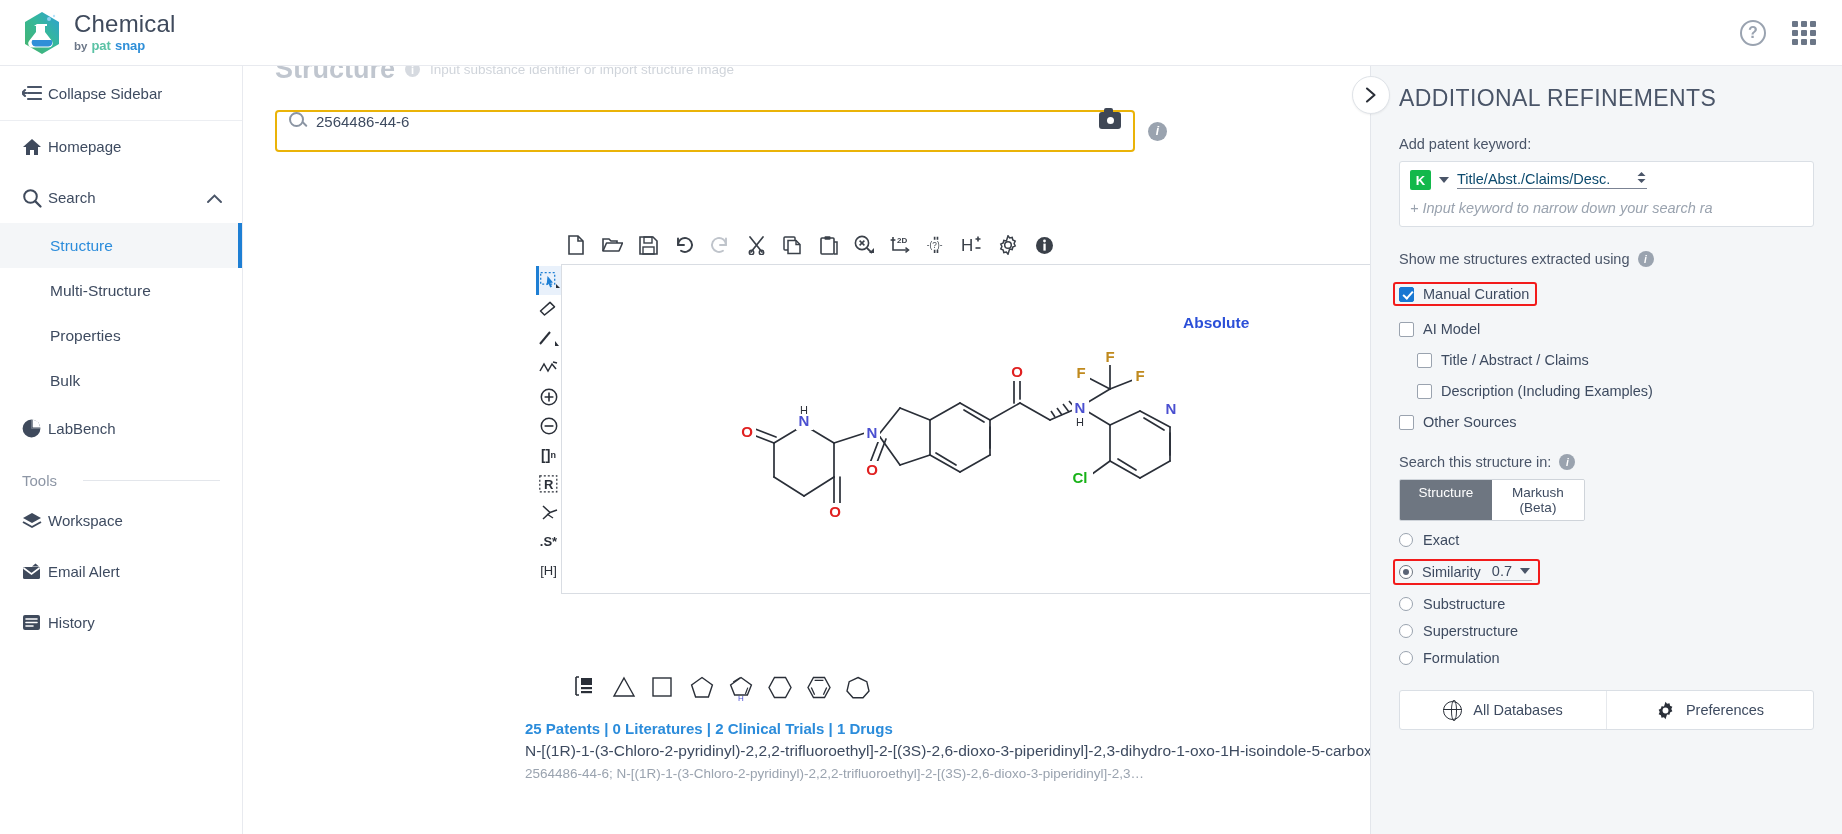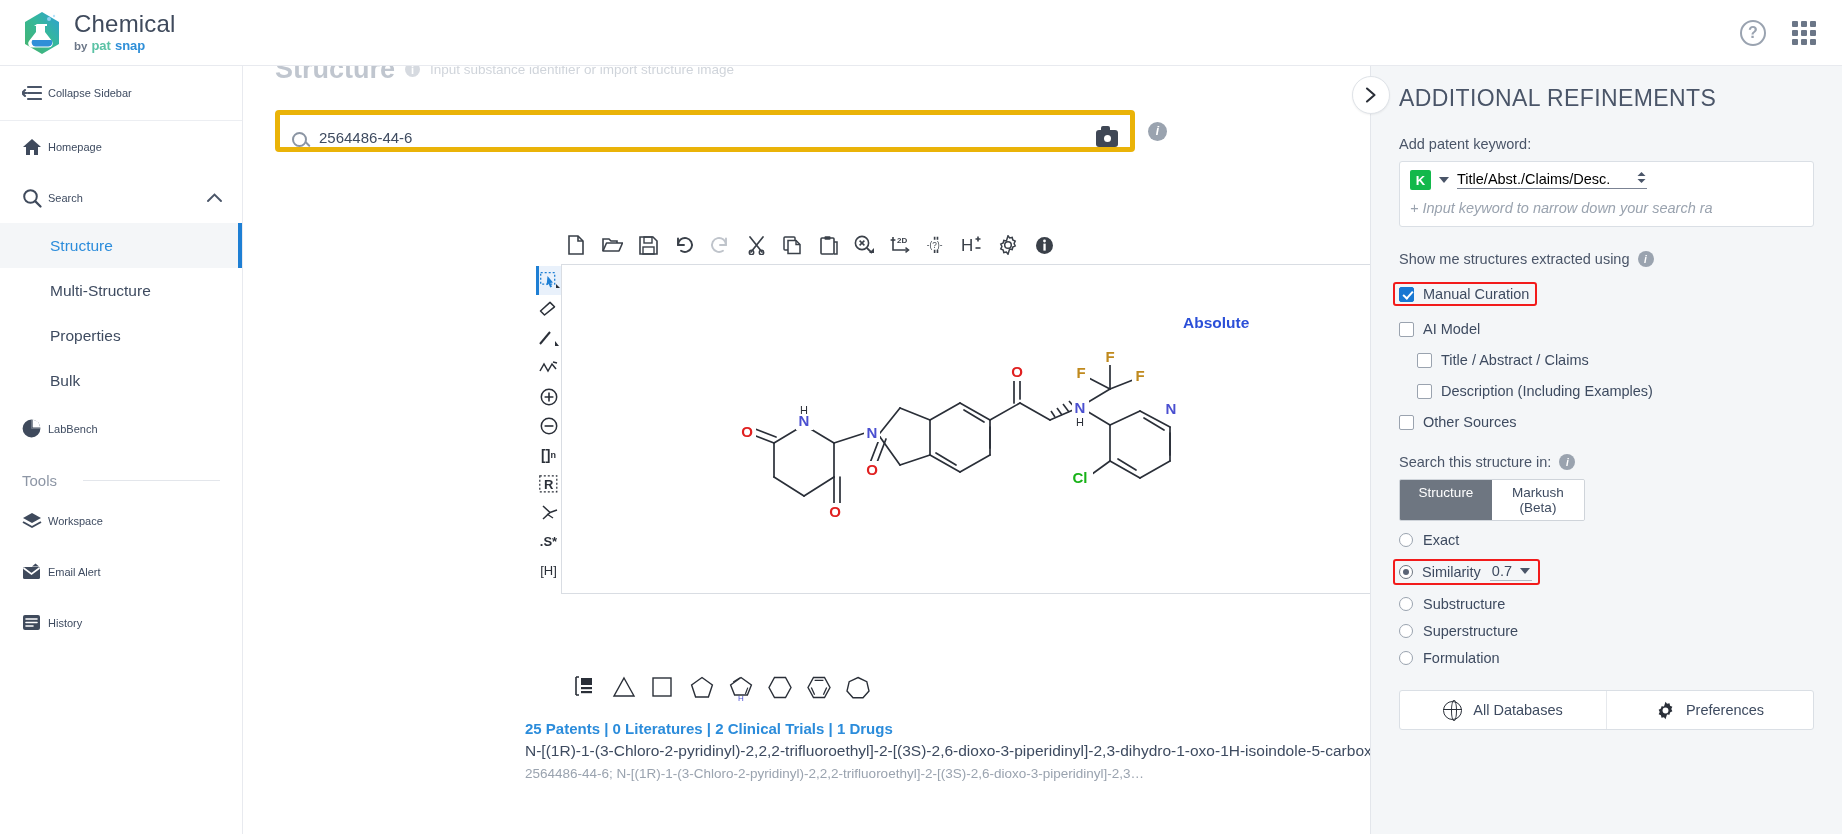--- a/index.html
+++ b/index.html
@@ -34,21 +34,21 @@
     gap:3px; cursor:pointer;}
   .grid-ico i { background:#6b7687; display:block; width:6px;height:6px; border-radius:1px;}
 
   
   .sidebar {
     position:absolute; left:0; top:66px; width:243px; height:768px;
     background:#fff; border-right:1px solid #e8eaef; z-index:20;
   }
   .side-item {
     display:flex; align-items:center; height:51px; padding-left:22px;
-    font-size:11px; color:#3e4b60; cursor:pointer; position:relative;
+    font-size:15px; color:#3e4b60; cursor:pointer; position:relative;
   }
   .side-item .ico { width:26px; display:flex; align-items:center; color:#4a5568; flex:0 0 26px;}
   .side-collapse { border-bottom:1px solid #eceef2; height:55px; }
   .side-sub {
     display:flex; align-items:center; height:45px; padding-left:50px;
     font-size:15.5px; color:#3e4b60; cursor:pointer; position:relative;
   }
   .side-sub.active { background:#f4f6f8; color:#2b8cdb; }
   .side-sub.active::after {
     content:""; position:absolute; right:0; top:0; width:4px; height:100%;
@@ -71,22 +71,22 @@
     opacity:.55;
   }
   .page-title { font-size:27px; font-weight:700; color:#8e99a8; }
   .page-hint { font-size:13.5px; color:#a9b1bd; }
   .dot-i {
     width:15px;height:15px;border-radius:50%;background:#b6bdc8;color:#fff;
     font-size:11px;display:flex;align-items:center;justify-content:center;font-weight:700;
   }
   .searchrow { position:absolute; left:32px; top:44px; display:flex; align-items:center; gap:13px;}
   .searchbox {
-    width:860px; height:42px; border:5px solid #eab308; border-radius:4px;
-    display:flex; align-items:flex-end; padding:0 12px; gap:10px; background:#fff;
+    width:860px; height:42px; border:2px solid #eab308; border-radius:4px;
+    display:flex; align-items:flex-start; padding:0 12px; gap:10px; background:#fff;
   }
   .searchbox input {
     border:0; outline:0; flex:1; font-size:15px; color:#3e4b60;
     font-family:"Liberation Sans", sans-serif; background:transparent;
   }
   .mag { width:15px;height:15px;border:2px solid #8b95a3;border-radius:50%;position:relative;flex:0 0 15px;}
   .mag::after{content:"";position:absolute;width:7px;height:2px;background:#8b95a3;
     transform:rotate(45deg);right:-6px;bottom:0px;border-radius:1px;}
   .cam { width:22px;height:17px;background:#3f4755;border-radius:3px;position:relative;cursor:pointer;}
   .cam::before{content:"";position:absolute;left:5px;top:-4px;width:9px;height:4px;background:#3f4755;border-radius:2px 2px 0 0;}
@@ -134,21 +134,21 @@
     margin-top:9px; border:1px solid #dadfe5; background:#fff; border-radius:3px;
     height:66px; padding:8px 10px;
   }
   .kwrow { display:flex; align-items:center; gap:8px; }
   .kico {
     width:21px;height:20px;background:#12b84b;color:#fff;font-weight:700;font-size:13px;
     display:flex;align-items:center;justify-content:center;border-radius:2px;
   }
   .caret-dn { width:0;height:0;border-left:5px solid transparent;border-right:5px solid transparent;
     border-top:6px solid #4a5568; cursor:pointer;}
-  .kwsel { font-size:14.5px; color:#000000; border-bottom:1px solid #7b8393; padding-bottom:1px;
+  .kwsel { font-size:14.5px; color:#0c4a6e; border-bottom:1px solid #7b8393; padding-bottom:1px;
     display:flex; align-items:center; gap:26px; cursor:pointer;}
   .kwph { font-size:14.5px; color:#9aa3af; font-style:italic; margin-top:10px;
      white-space:nowrap; overflow:hidden; }
   .rp-sub { font-size:14.5px; color:#4a5568; display:flex; align-items:center; gap:8px; margin-top:24px;}
   .ckrow { display:flex; align-items:center; gap:9px; margin-top:15px; font-size:14.5px; color:#3e4b60;}
   .ckrow.indent { margin-left:18px; }
   .ck { width:15px;height:15px;border:1.6px solid #9aa3af;border-radius:2px;background:#fff;
     flex:0 0 15px; cursor:pointer;}
   .ck.on { background:#1877d2; border-color:#1877d2; position:relative;}
   .ck.on::after{content:"";position:absolute;left:4.5px;top:1px;width:4px;height:8px;

